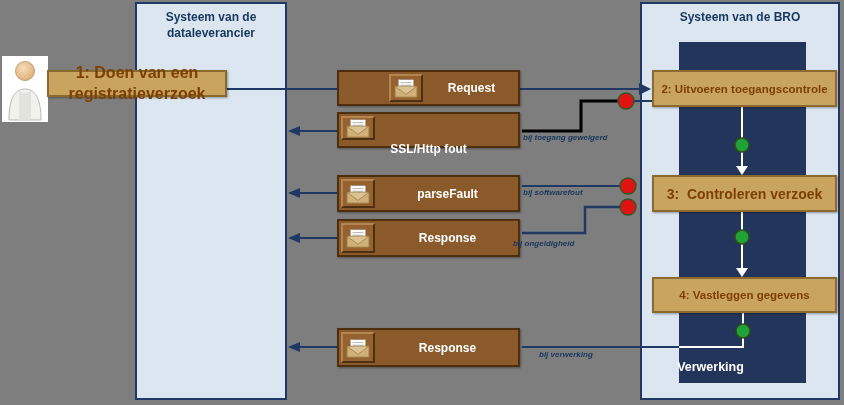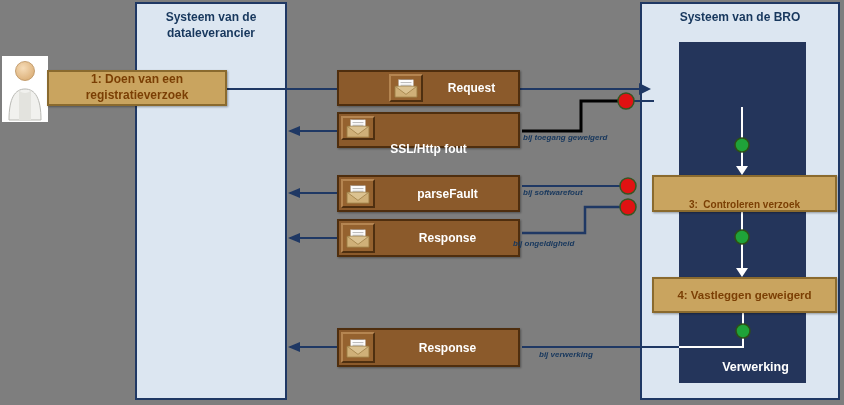--- a/index.html
+++ b/index.html
@@ -7,36 +7,36 @@
 
   
   .panel{position:absolute;top:2px;height:398px;box-sizing:border-box;
          background:#dce6f1;border:2px solid #1f3864;}
   #panel-left{left:135px;width:152px;}
   #panel-right{left:640px;width:200px;}
   .panel-title{margin-top:6px;text-align:center;font-weight:bold;font-size:12px;
                line-height:1.3;color:#17375d;padding:0 8px;}
 
   #navy-rect{position:absolute;left:679px;top:42px;width:127px;height:341px;background:#24355b;}
-  #verwerking-label{position:absolute;left:692px;top:360px;width:127px;text-align:center;
+  #verwerking-label{position:absolute;left:647px;top:360px;width:127px;text-align:center;
                     color:#ffffff;font-weight:bold;font-size:12.5px;}
 
   
   #wires{position:absolute;left:0;top:0;z-index:3;}
 
   
   #actor-backdrop{position:absolute;left:2px;top:56px;width:46px;height:66px;background:#ffffff;z-index:4;}
 
   
   .step-box{position:absolute;box-sizing:border-box;background:#c9a45f;border:2px solid #8a6a2e;
             color:#7b3f04;font-weight:bold;display:flex;align-items:center;justify-content:center;
             text-align:center;z-index:4;box-shadow:1px 1px 2px rgba(0,0,0,.35);}
-  #step1-box{left:47px;top:70px;width:180px;height:36px;font-size:12px;line-height:1.3;justify-content:flex-end;}
+  #step1-box{left:47px;top:70px;width:180px;height:27px;font-size:16px;line-height:1.3;justify-content:flex-end;}
   #step2-box{left:652px;top:70px;width:185px;height:37px;font-size:11.5px;}
-  #step3-box{left:652px;top:175px;width:185px;height:37px;font-size:10px;align-items:flex-end;}
+  #step3-box{left:652px;top:175px;width:185px;height:37px;font-size:14px;}
   #step4-box{left:652px;top:277px;width:185px;height:36px;font-size:11.5px;}
   .step-label{white-space:pre;}
   #step1-box .step-label{white-space:normal;}
 
   
   .msg-box{position:absolute;left:337px;width:183px;box-sizing:border-box;background:#8b5a2b;
            border:2px solid #4f2e0e;display:flex;align-items:stretch;z-index:4;
            box-shadow:1px 1px 2px rgba(0,0,0,.35);}
   #msg-request{top:70px;height:36px;padding-left:48px;}
   #msg-ssl{top:112px;height:36px;flex-direction:column;}
@@ -197,25 +197,28 @@
         <line x1="7" y1="5" x2="19" y2="5" stroke="#bdbdbd" stroke-width="1.2"></line>
         <line x1="7" y1="8" x2="19" y2="8" stroke="#bdbdbd" stroke-width="1.2"></line>
         <line x1="7" y1="11" x2="16" y2="11" stroke="#bdbdbd" stroke-width="1.2"></line>
         <path d="M1,9 H25 V21 H1 Z" fill="#dcc391" stroke="#9a7a42" stroke-width="0.8"></path>
         <path d="M1,9 L13,18 L25,9 V21 H1 Z" fill="#cfb078" stroke="#9a7a42" stroke-width="0.8"></path>
       </svg>
     </div>
     <div class="msg-label">Response</div>
   </div>
 
+  <div class="step-box" id="step2-box">
+    <div class="step-label">2: Uitvoeren toegangscontrole</div>
+  </div>
   <div class="step-box" id="step3-box">
     <div class="step-label">3:  Controleren verzoek</div>
   </div>
   <div class="step-box" id="step4-box">
-    <div class="step-label">4: Vastleggen geweigerd</div>
+    <div class="step-label">4: Vastleggen gegevens</div>
   </div>
 
   <div class="cond-label" id="cond-toegang">bij toegang geweigerd</div>
   <div class="cond-label" id="cond-software">bij softwarefout</div>
   <div class="cond-label" id="cond-ongeldig">bij ongeldigheid</div>
   <div class="cond-label" id="cond-verwerking">bij verwerking</div>
 
 </div>
 
 </body></html>

